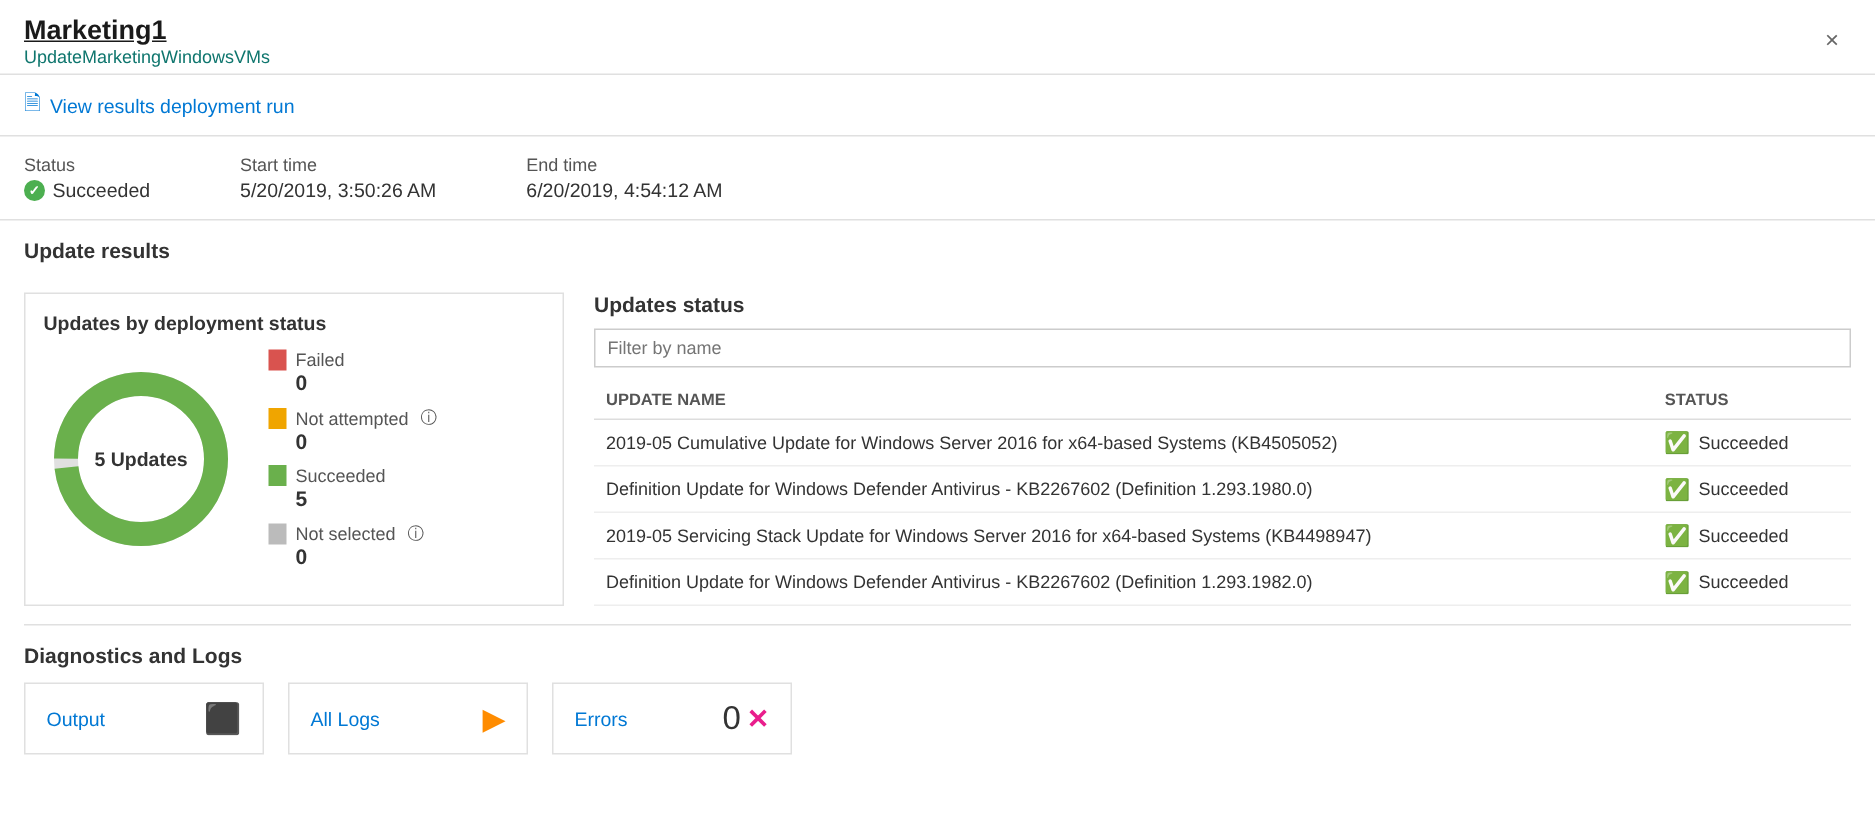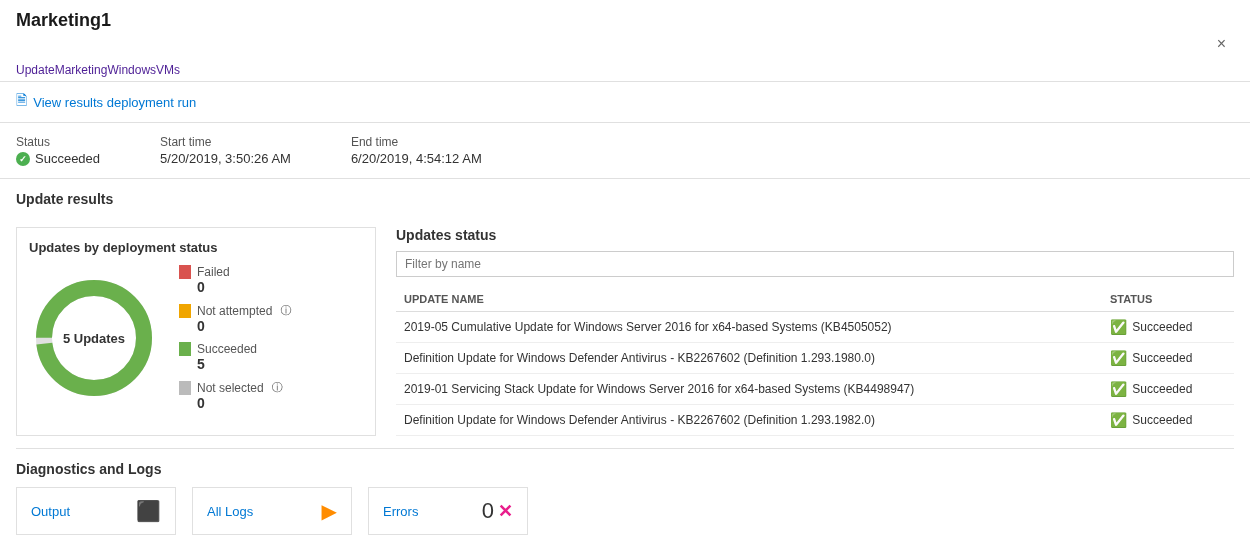--- a/index.html
+++ b/index.html
@@ -2,22 +2,22 @@
 <html><head>
   <meta charset="utf-8">
   <style>
     * { box-sizing: border-box; margin: 0; padding: 0; }
     body { font-family: 'Segoe UI', Arial, sans-serif; font-size: 13px; color: #333; background: #fff; width: 1250px; height: 557px; overflow: hidden; }
 
     .title-bar {
       display: flex; align-items: center; justify-content: space-between;
       padding: 10px 16px 4px 16px; border-bottom: 1px solid #e0e0e0;
     }
-    .title-bar-left .main-title { font-size: 18px; font-weight: 600; color: #1a1a1a; }
-    .title-bar-left .sub-title { font-size: 12px; color: #4c1d95; margin-top: 32px; }
+    .title-bar-left .main-title { font-size: 18px; font-weight: 600; color: #1a1a1a; text-decoration: underline; }
+    .title-bar-left .sub-title { font-size: 12px; color: #0f766e; }
     .close-btn { background: none; border: none; cursor: pointer; font-size: 16px; color: #666; padding: 4px 8px; }
 
     .view-link-bar {
       padding: 8px 16px; border-bottom: 1px solid #e0e0e0; display: flex; align-items: center; gap: 6px;
     }
     .view-link { color: #0078d4; text-decoration: none; font-size: 13px; display: flex; align-items: center; gap: 5px; }
 
     .status-bar {
       display: flex; gap: 60px; padding: 12px 16px; border-bottom: 1px solid #e0e0e0;
     }
@@ -192,21 +192,21 @@
             <tr>
     <td>Definition Update for Windows Defender Antivirus - KB2267602 (Definition 1.293.1980.0)</td>
     <td>
       <div class="status-cell">
         <span class="success-icon">✅</span>
         <span>Succeeded</span>
       </div>
     </td>
   </tr>
             <tr>
-    <td>2019-01 Servicing Stack Update for Windows Server 2016 for x64-based Systems (KB4498947)</td>
+    <td>2019-05 Servicing Stack Update for Windows Server 2016 for x64-based Systems (KB4498947)</td>
     <td>
       <div class="status-cell">
         <span class="success-icon">✅</span>
         <span>Succeeded</span>
       </div>
     </td>
   </tr>
             <tr>
     <td>Definition Update for Windows Defender Antivirus - KB2267602 (Definition 1.293.1982.0)</td>
     <td>

